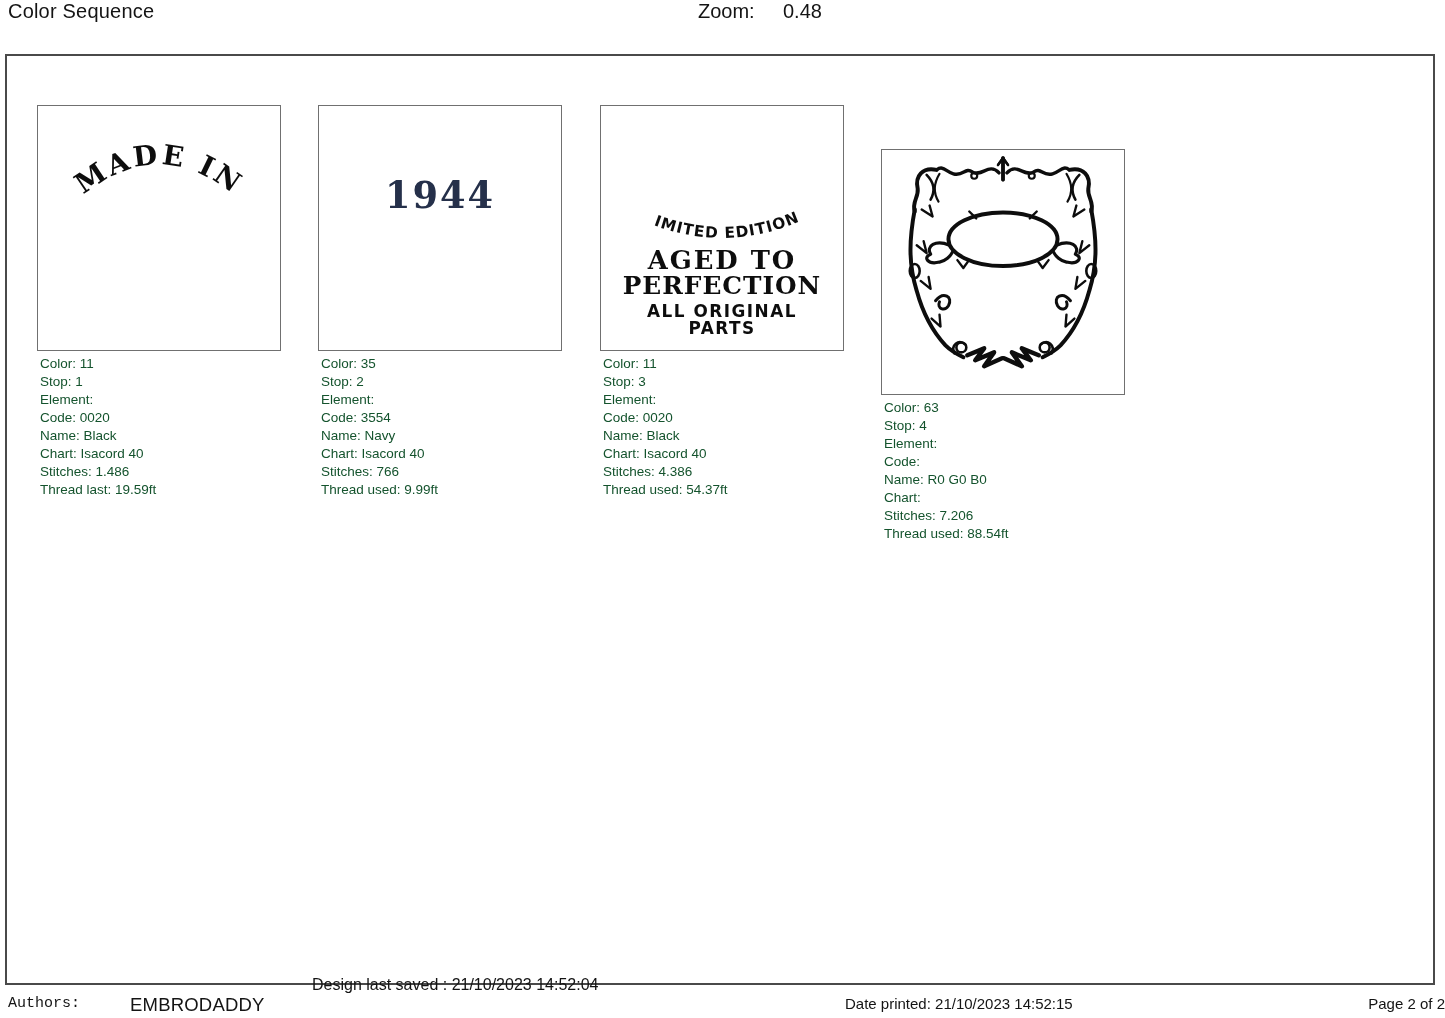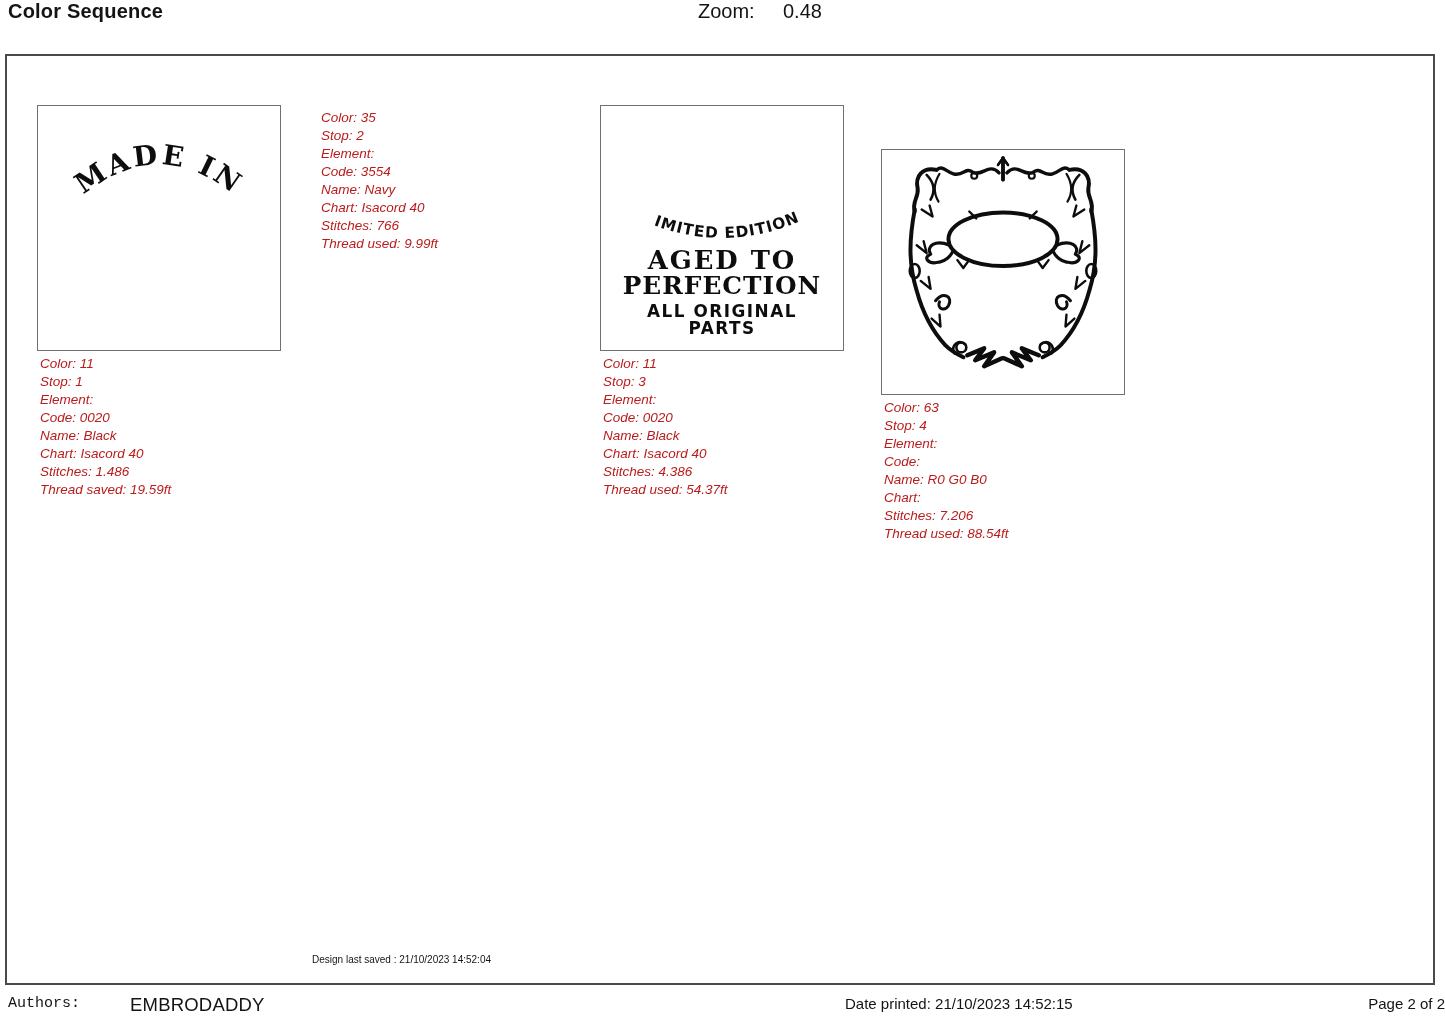--- a/index.html
+++ b/index.html
@@ -1,47 +1,47 @@
 <!DOCTYPE html>
 <html><head>
 <meta charset="utf-8">
 <style>
   html, body { margin:0; padding:0; }
   body {
     width:1445px; height:1018px; position:relative; overflow:hidden;
     background:#ffffff; color:#141414;
     font-family:"Liberation Sans", sans-serif;
   }
-  .hdr-title   { position:absolute; left:8px;   top:0px; font-size:20px; letter-spacing:0.2px;font-weight:bold; }
+  .hdr-title   { position:absolute; left:8px;   top:0px; font-size:20px; letter-spacing:0.2px; }
   .hdr-zoom-l  { position:absolute; left:698px; top:0px; font-size:20px;text-align:right; }
   .hdr-zoom-v  { position:absolute; left:783px; top:0px; font-size:20px; }
 
   .page-rect {
     position:absolute; left:5px; top:54px; width:1430px; height:931px;
     border:2px solid #4a4a4a; background:#fff; box-sizing:border-box;
   }
 
   .card { position:absolute; top:49px; width:244px; }
   .card-1 { left:30px;  }
   .card-2 { left:311px; }
   .card-3 { left:593px; }
   .card-4 { left:874px;margin-top:44px; }
 
   .thumb {
     width:244px; height:246px; box-sizing:border-box;
     border:1px solid #707070; background:#fff;
   }
   .thumb svg { display:block; width:100%; height:100%; }
 
-  .info { margin-top:4px; padding-left:3px; font-size:13.5px; line-height:18px; color:#b91c1c;font-style:italic; }
+  .info { margin-top:4px; padding-left:3px; font-size:13.5px; line-height:18px; color:#14532d; }
   .info div { white-space:pre; }
 
   .ftr-authors { position:absolute; left:8px;    top:995px;  font-size:15px;font-family:Liberation Mono, monospace; }
   .ftr-brand   { position:absolute; left:130px;  top:994px;  font-size:18.5px; letter-spacing:0.2px; }
-  .ftr-saved   { position:absolute; left:312px;  top:954px;  font-size:10px;text-align:right; }
+  .ftr-saved   { position:absolute; left:312px;  top:976px;  font-size:16px;text-align:right; }
   .ftr-printed { position:absolute; left:845px;  top:995px;  font-size:15px; }
   .ftr-page    { position:absolute; right:0;   top:995px;  font-size:15px; }
 </style>
 </head>
 <body>
 
 <div class="hdr-title">Color Sequence</div>
 <div class="hdr-zoom-l">Zoom:</div>
 <div class="hdr-zoom-v">0.48</div>
 
@@ -57,25 +57,30 @@
       </svg>
     </div>
     <div class="info">
       <div>Color: 11</div>
       <div>Stop: 1</div>
       <div>Element:</div>
       <div>Code: 0020</div>
       <div>Name: Black</div>
       <div>Chart: Isacord 40</div>
       <div>Stitches: 1.486</div>
-      <div>Thread saved: 19.59ft</div>
+      <div>Thread last: 19.59ft</div>
     </div>
   </div>
 
   <div class="card card-2">
+    <div class="thumb">
+      <svg viewBox="0 0 244 246">
+        <text x="122" y="103" text-anchor="middle" font-family="DejaVu Serif, serif" font-size="37" font-weight="bold" letter-spacing="2" fill="#25304a">1944</text>
+      </svg>
+    </div>
     <div class="info">
       <div>Color: 35</div>
       <div>Stop: 2</div>
       <div>Element:</div>
       <div>Code: 3554</div>
       <div>Name: Navy</div>
       <div>Chart: Isacord 40</div>
       <div>Stitches: 766</div>
       <div>Thread used: 9.99ft</div>
     </div>

